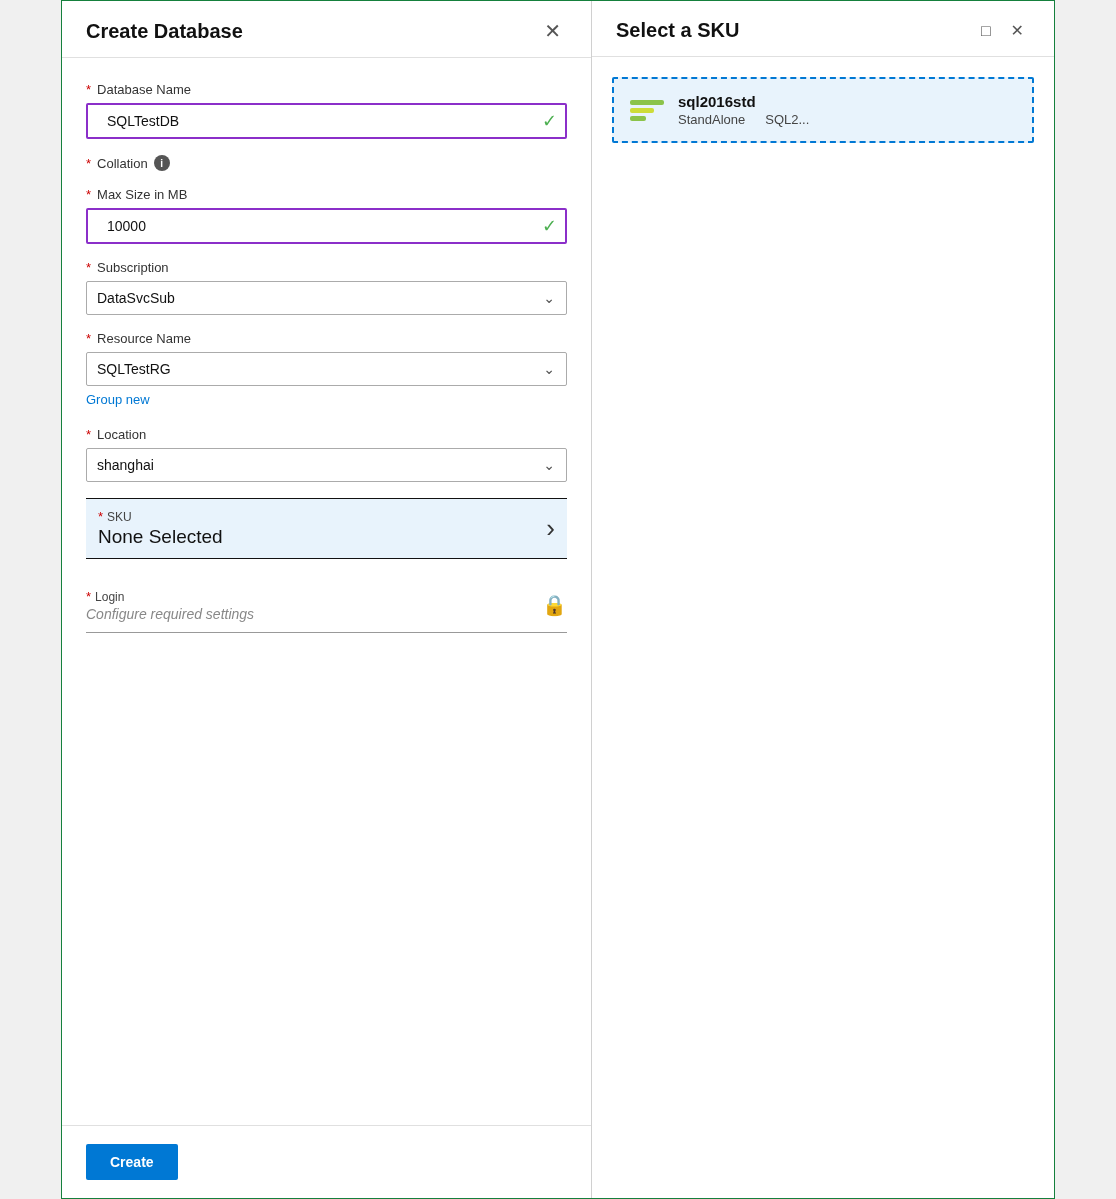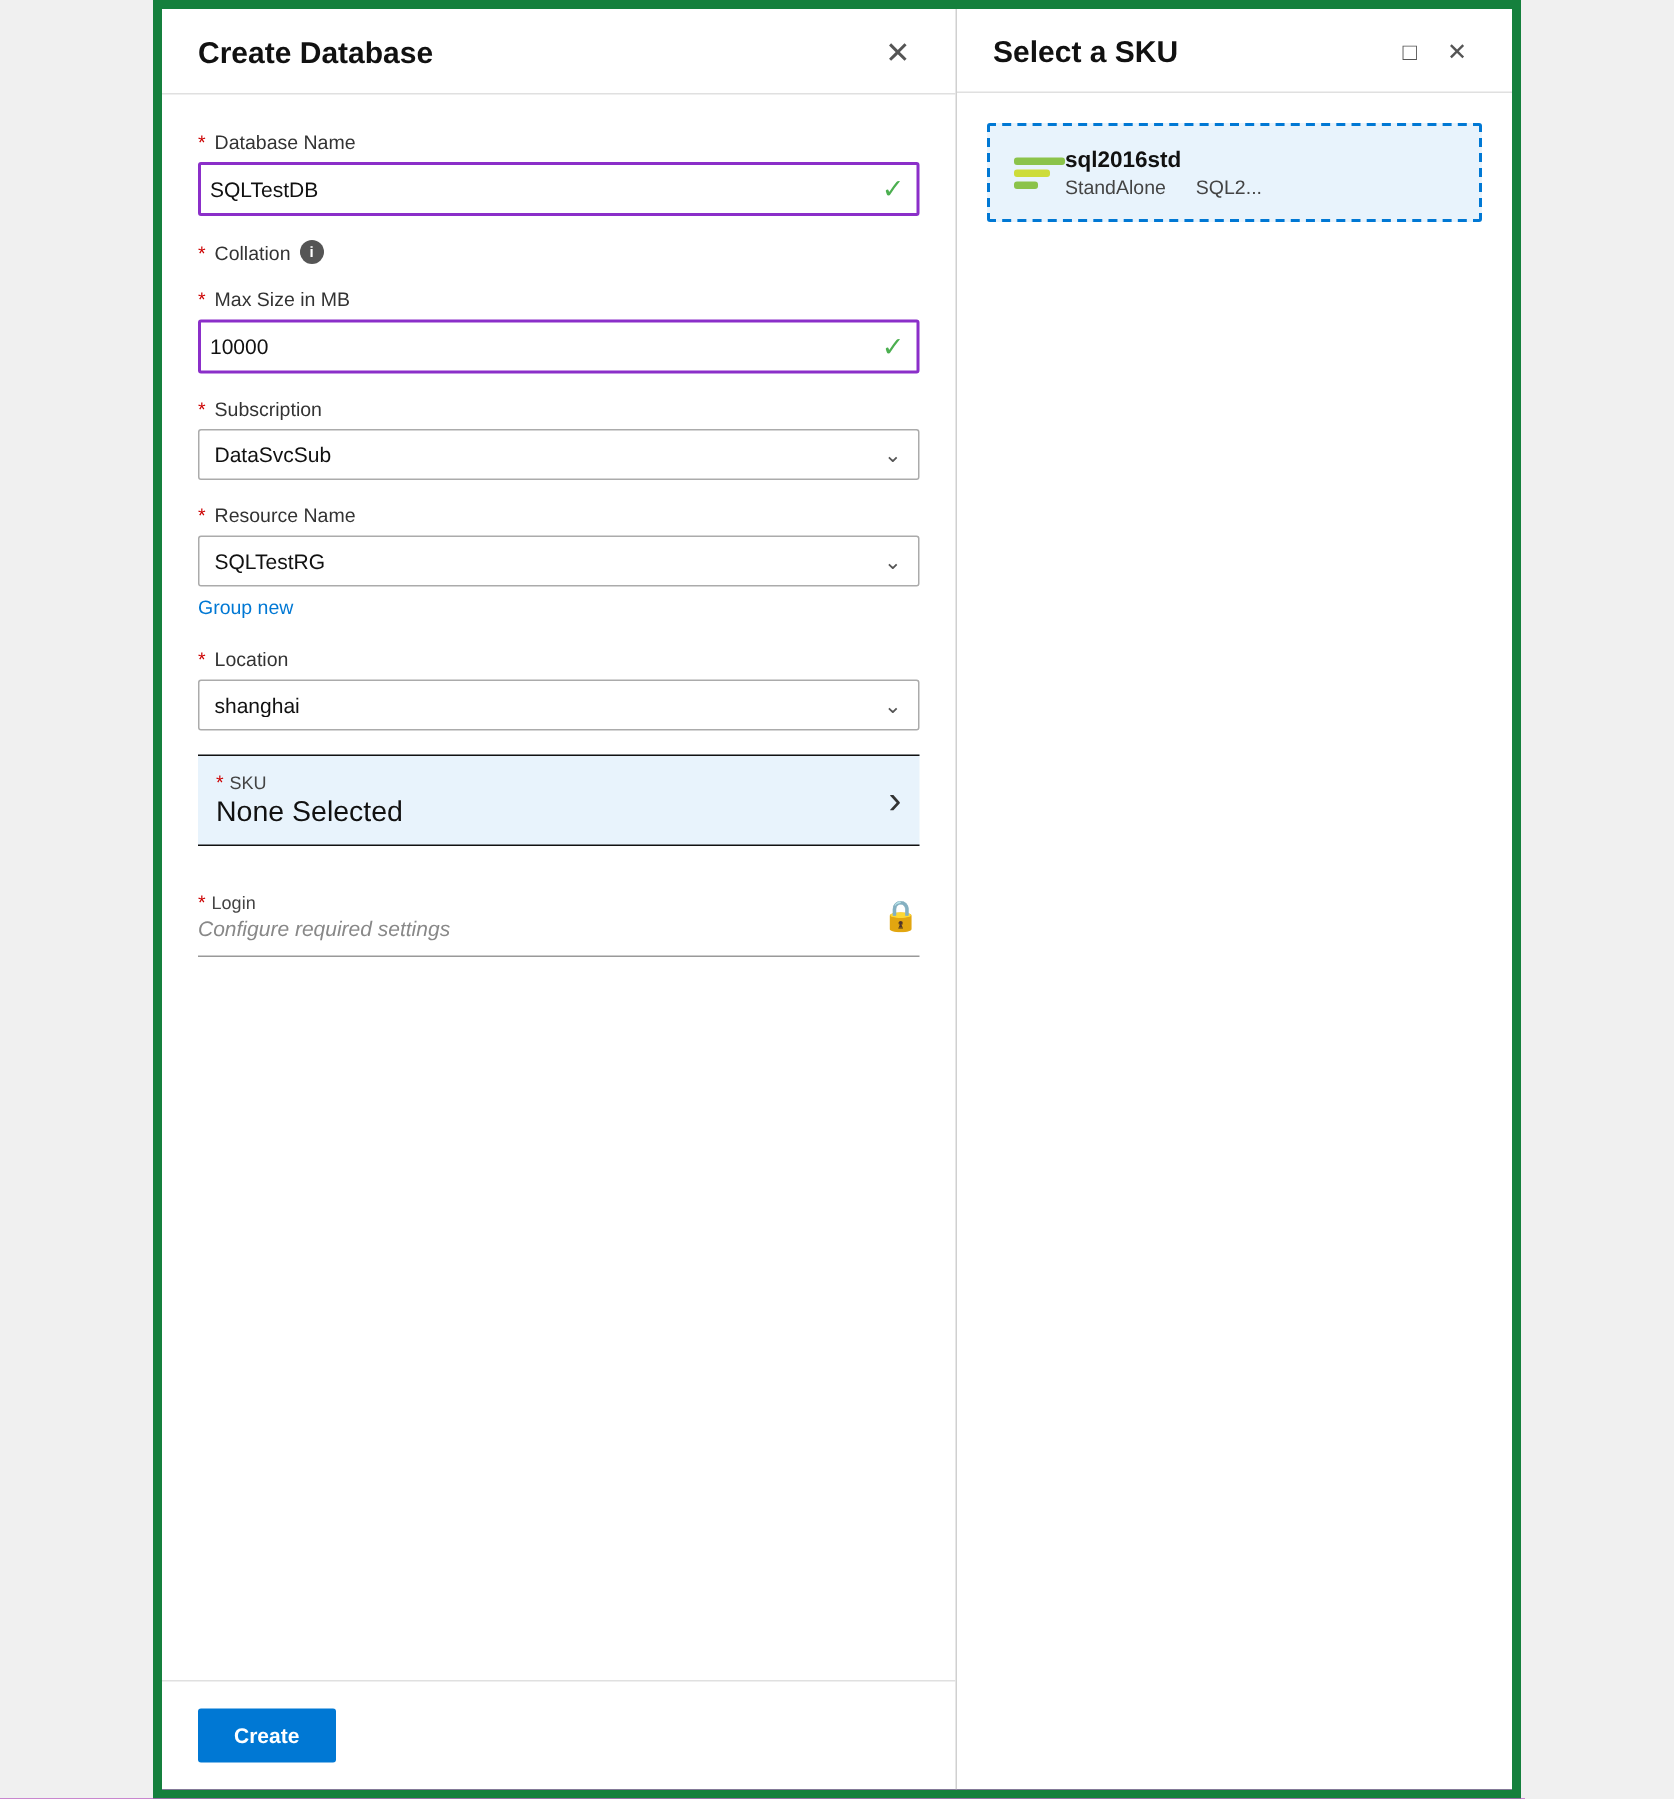--- a/index.html
+++ b/index.html
@@ -6,25 +6,25 @@
     body {
       font-family: 'Segoe UI', Arial, sans-serif;
       font-size: 14px;
       background: #f0f0f0;
       display: flex;
       justify-content: center;
       align-items: flex-start;
       min-height: 100vh;
     }
     .app-container {
-      width: 912px;
+      width: 994px;
       height: 1199px;
       display: flex;
-      background: #a21caf;
-      border: 6px solid #15803d;
+      background: #fef9c3;
+      border: 1px solid #15803d;
       overflow: hidden;
     }
     
     .left-panel {
       width: 530px;
       display: flex;
       flex-direction: column;
       border-right: 1px solid #d0d0d0;
       background: #fff;
     }
@@ -77,21 +77,21 @@
       height: 16px;
       border-radius: 50%;
       background: #555;
       color: #fff;
       font-size: 10px;
       font-weight: bold;
       cursor: pointer;
     }
     .text-input {
       width: 100%;
-      padding: 8px 6px;
+      padding: 8px 19px;
       border: 2px solid #8b2fc9;
       border-radius: 2px;
       font-size: 14px;
       color: #111;
       outline: none;
       position: relative;
     }
     .text-input.normal-border {
       border: 1px solid #ababab;
     }
@@ -250,20 +250,21 @@
       line-height: 1;
     }
     .right-body {
       flex: 1;
       padding: 20px;
     }
     
     .sku-item {
       display: flex;
       align-items: center;
+      gap: 14px;
       padding: 14px 16px;
       border: 2px dashed #0078d4;
       background: #e8f3fc;
       border-radius: 2px;
       cursor: pointer;
     }
     .sku-icon {
       display: flex;
       flex-direction: column;
       gap: 3px;

